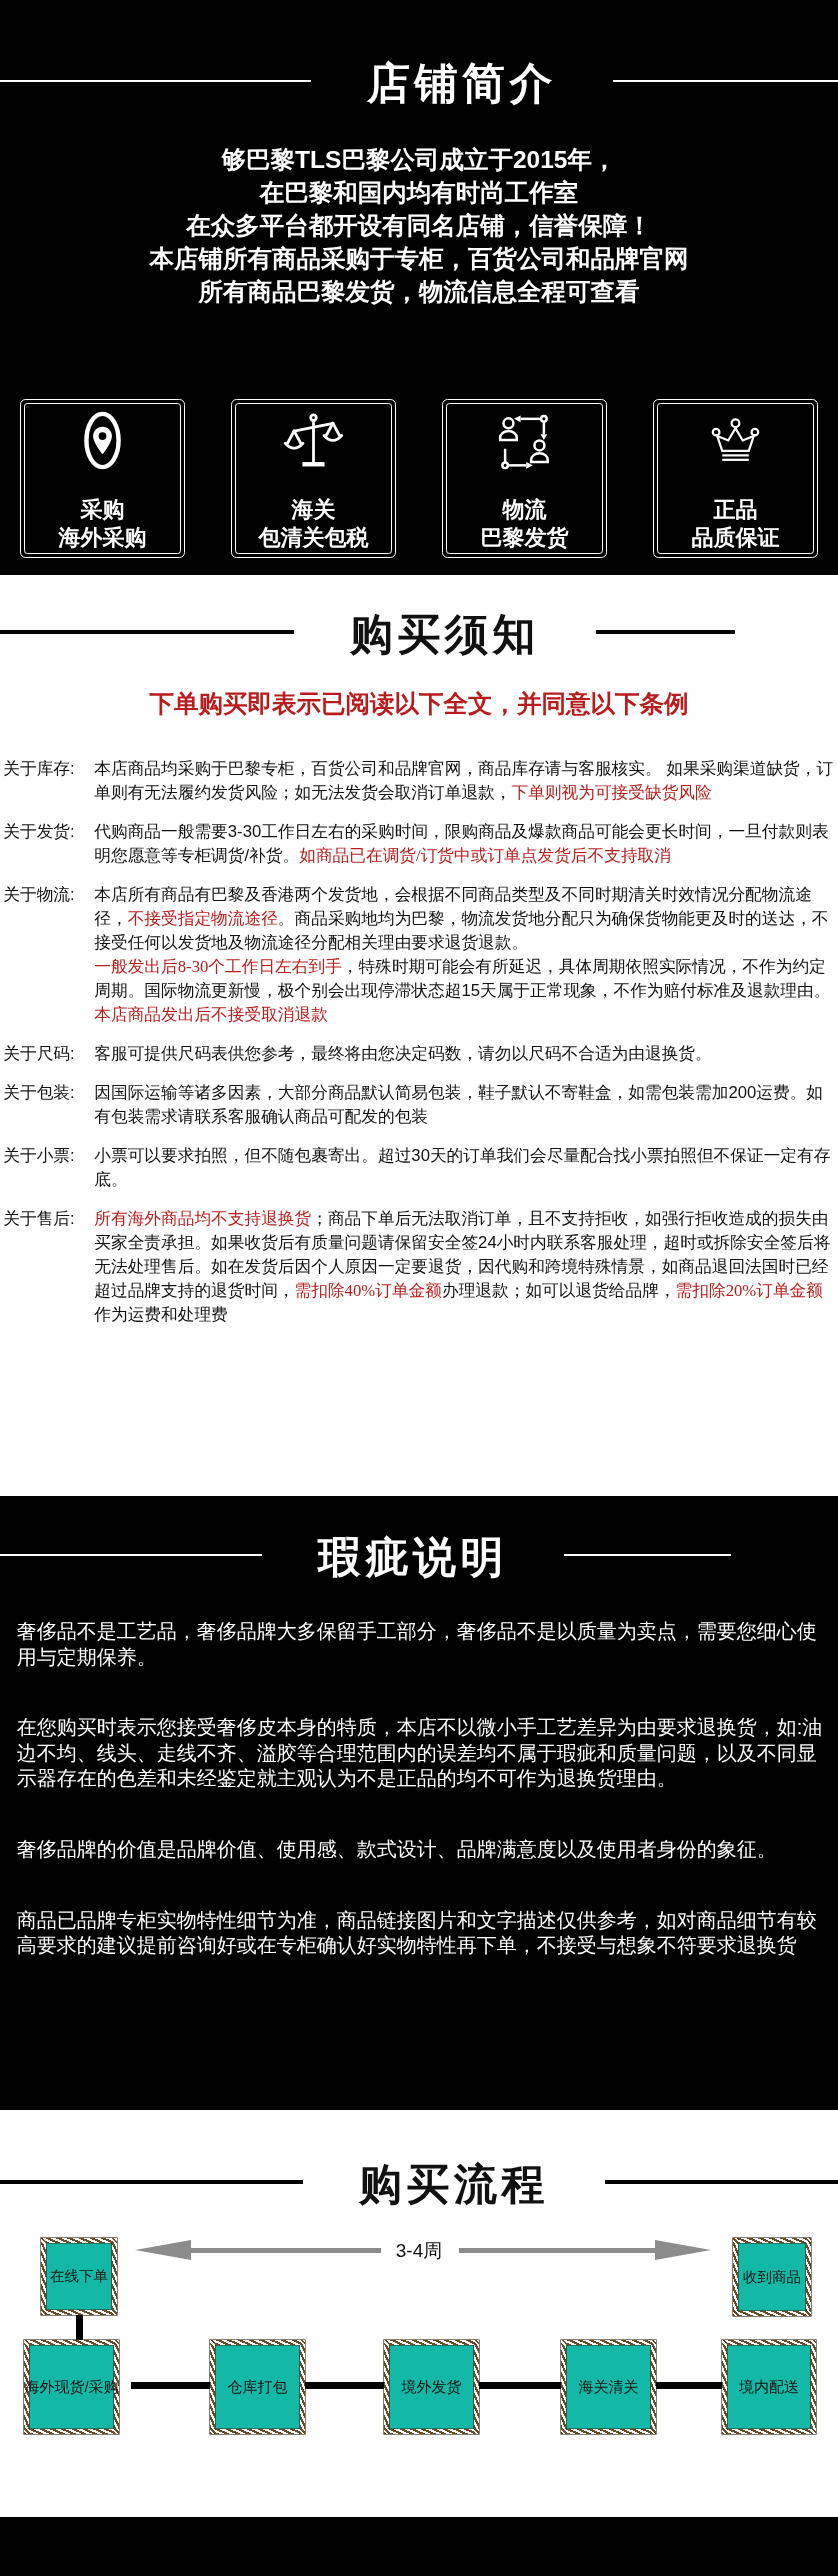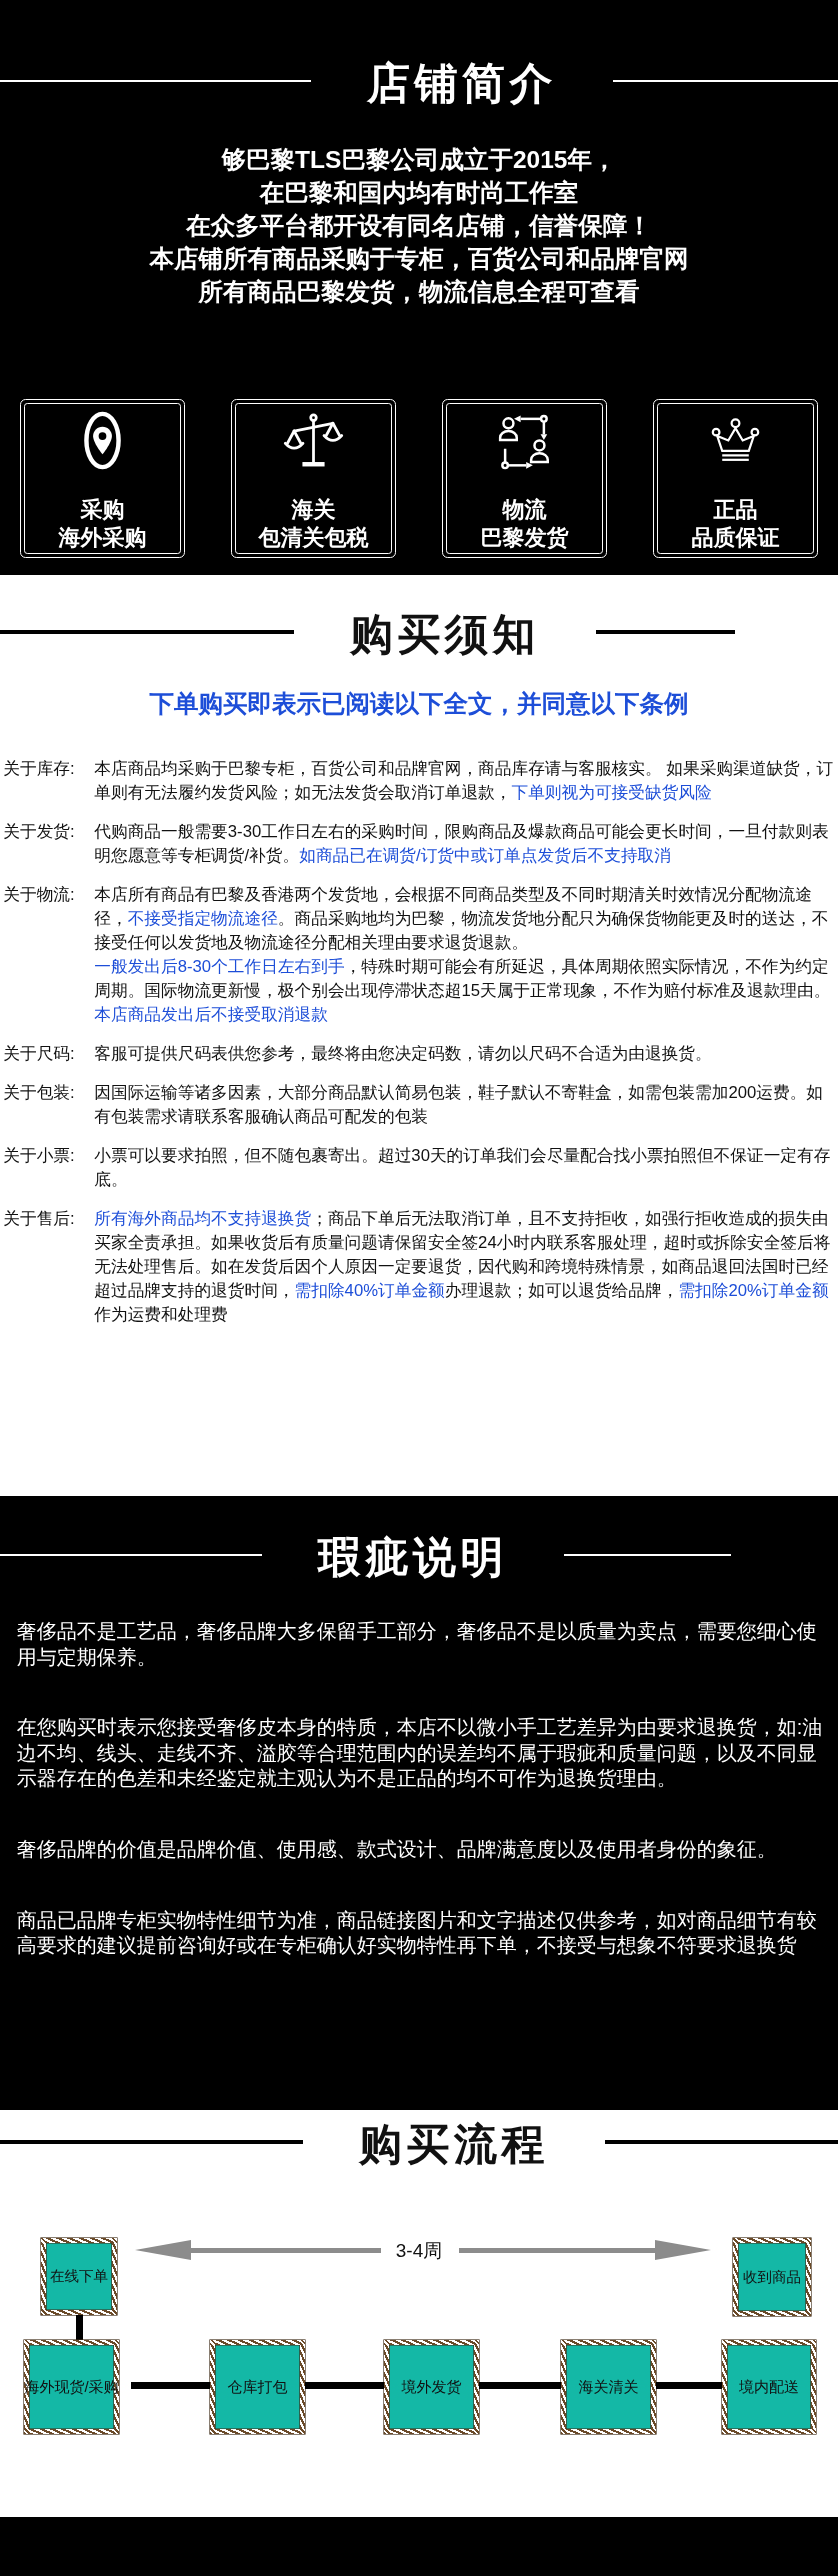--- a/index.html
+++ b/index.html
@@ -4,21 +4,21 @@
 <style>
   html,body{margin:0;padding:0;}
   body{
     width:838px; background:#ffffff;
     font-family:"Liberation Sans","DejaVu Sans",sans-serif;
     -webkit-font-smoothing:antialiased;
   }
   .section{box-sizing:border-box;overflow:hidden;position:relative;}
   .dark{background:#000000;color:#ffffff;}
   .light{background:#ffffff;color:#111111;}
-  .red{color:#1d4ed8;}
+  .red{color:#b91c1c;font-family:Liberation Serif, serif;}
 
   
   .trow{display:flex;align-items:center;gap:56px;}
   .tline{height:2.8px;background:#ffffff;flex:0 0 auto;}
   .light .tline{background:#000000;height:3.3px;}
   .ttext{font-size:43px;font-weight:bold;letter-spacing:4.5px;white-space:nowrap;margin-top:6px;}
   .tline-r-flex{flex:1 1 auto;}
 
   
   .sec-intro{height:575px;padding-top:49px;}
@@ -45,21 +45,21 @@
   .n-text{flex:1 1 auto;white-space:pre-wrap;}
 
   
   .sec-defect{height:614px;padding-top:27px;}
   .sec-defect .tline-l{width:262px;}
   .sec-defect .tline-r{width:167px;}
   .d-paras{margin-top:32px;padding:0 15.6px 0 16.7px;}
   .d-para{font-size:20px;line-height:25.6px;margin-bottom:45px;}
 
   
-  .sec-process{height:407px;}
+  .sec-process{height:407px;padding-top:40px;}
   .sec-process .tline-l{width:303px;}
   .flow{position:absolute;left:0;top:0;width:838px;height:407px;}
   .fbox{
     position:absolute;box-sizing:border-box;background:#14b8a6;
     border:5.6px solid transparent;
     border-image:repeating-linear-gradient(45deg,#6b4a28 0 3.3px,#ffffff 3.3px 6.7px) 10;
     box-shadow:0 0 0 0.6px #3d2a16, inset 0 0 0 0.6px #3d2a16;
     display:flex;align-items:center;justify-content:center;
     font-size:15px;color:#111;white-space:nowrap;
   }

